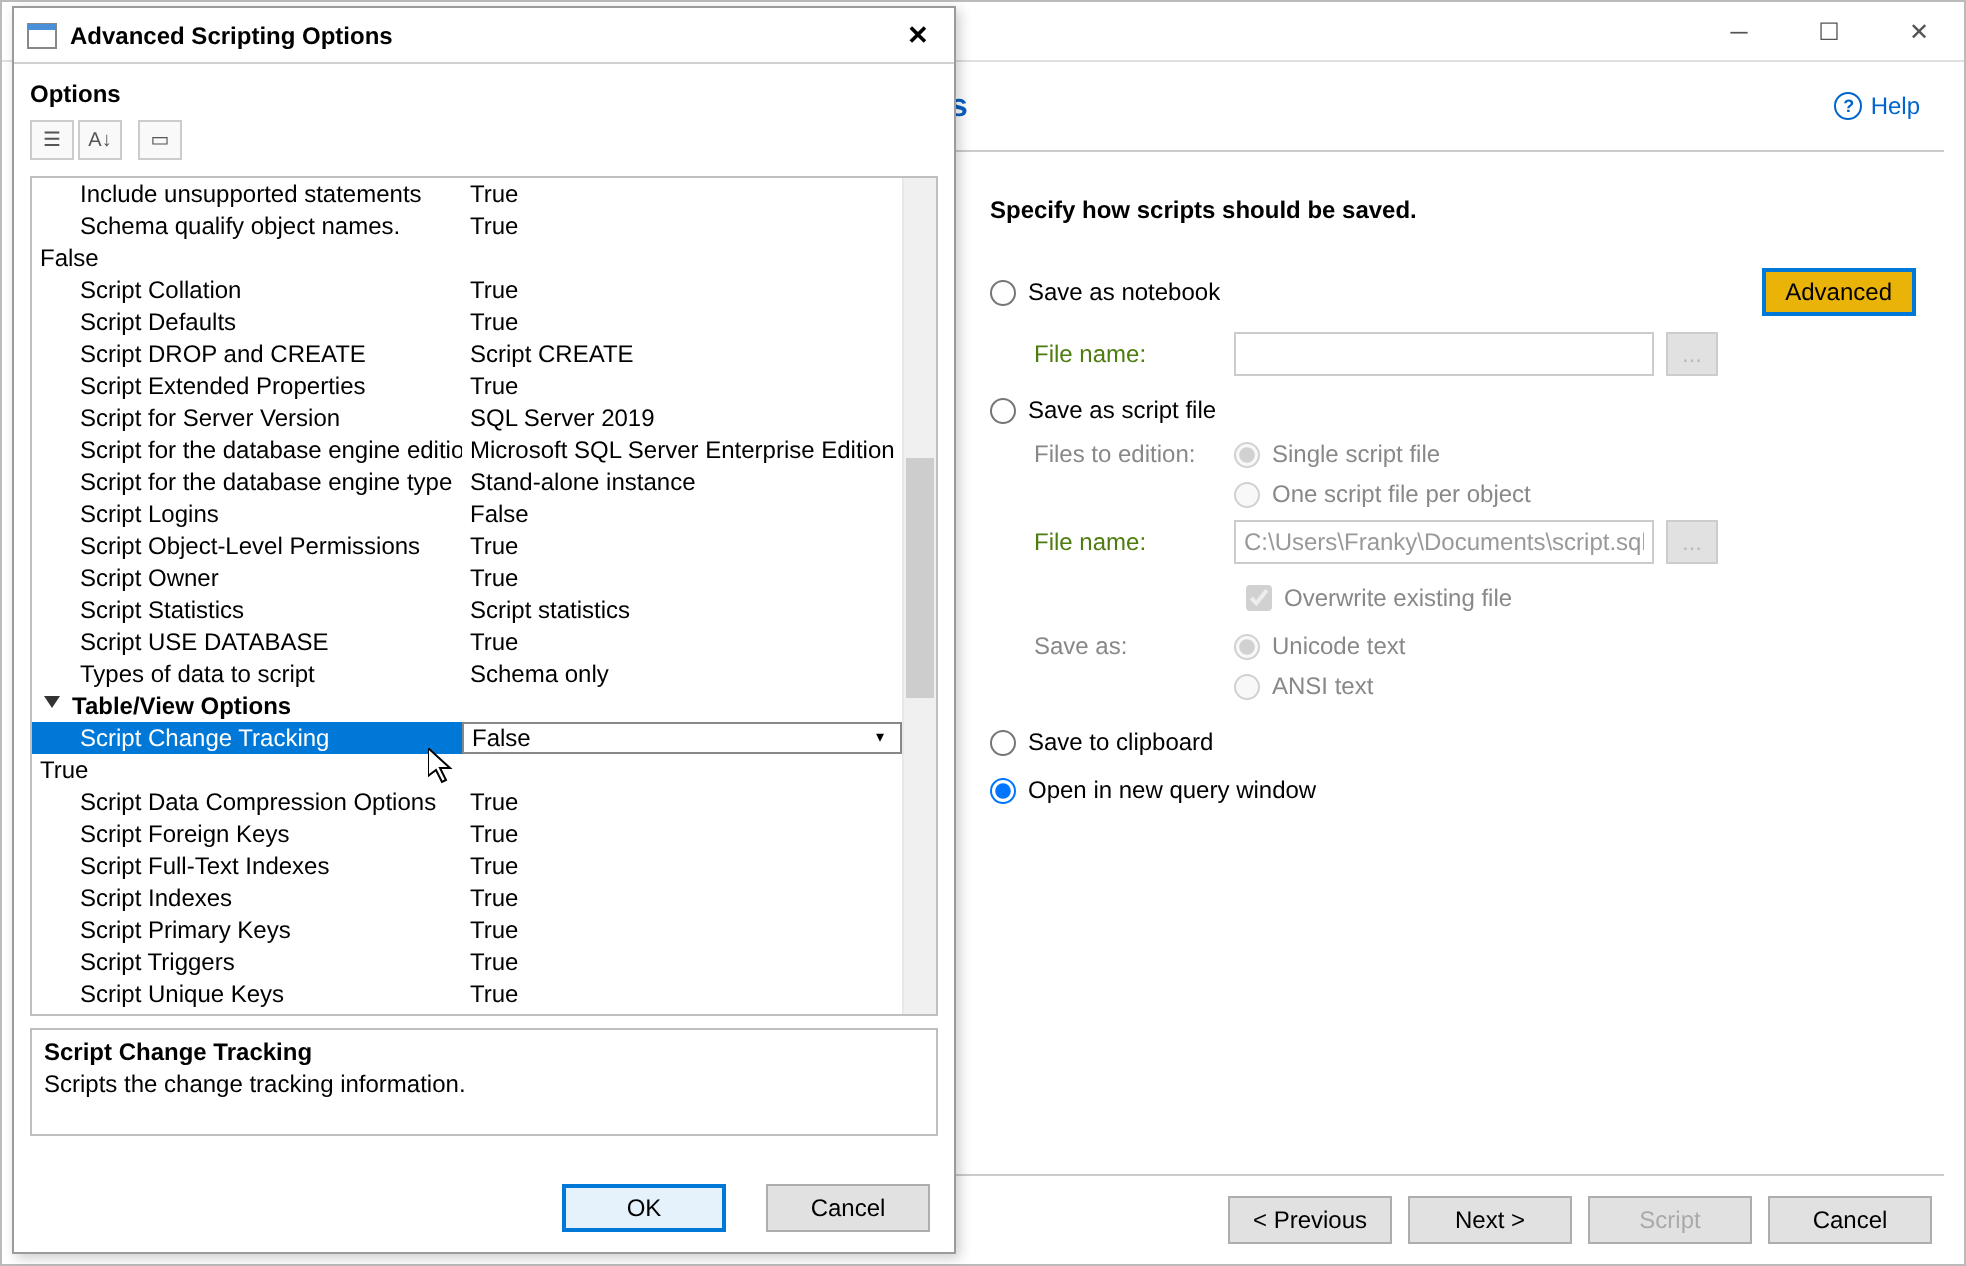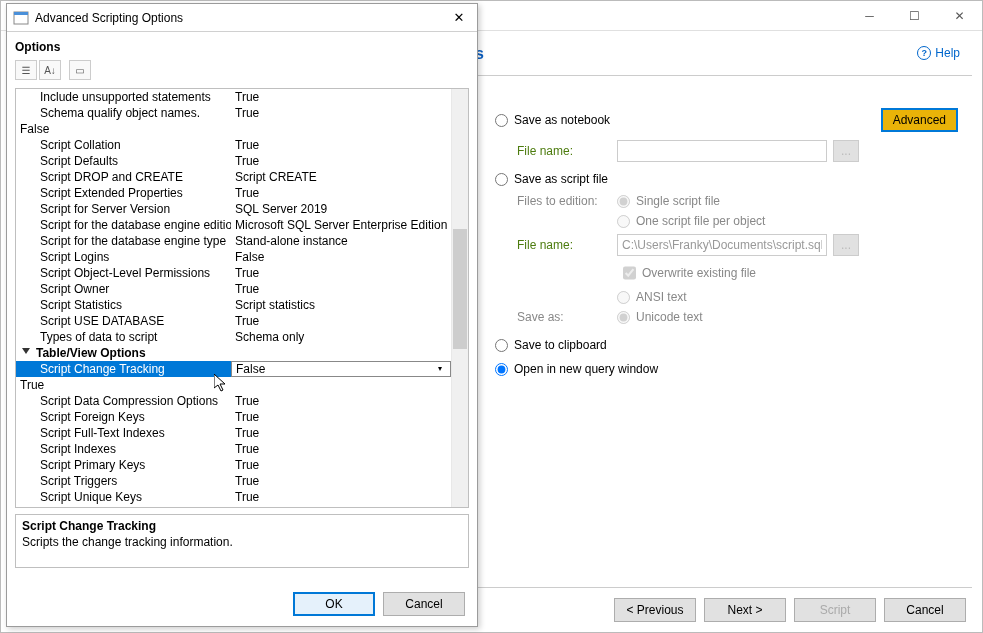--- a/index.html
+++ b/index.html
@@ -30,21 +30,21 @@
 .sub-radio input[type=radio] { margin-right: 6px; }
 .sub-check { margin-left: 128px; display: flex; color: #888; margin-bottom: 10px; }
 .sub-check input { margin-right: 6px; accent-color: #888; }
 .footer-buttons { position: absolute; bottom: 10px; right: 16px; display: flex; gap: 8px; }
 .footer-buttons button { width: 82px; height: 24px; border: 1px solid #adadad; background: #e1e1e1; }
 .footer-buttons button.disabled { color: #aaa; }
 .back-footer-rule { position: absolute; bottom: 44px; left: 10px; right: 10px; border-top: 1px solid #ccc; }
 
 
 .front-dialog { position: absolute; left: 6px; top: 3px; width: 472px; height: 624px; border: 1px solid #9b9b9b; background: #fff; box-shadow: 2px 2px 6px rgba(0,0,0,0.2); z-index: 10; }
-.front-titlebar { height: 28px; display: flex; align-items: center; padding: 0 6px; border-bottom: 1px solid #d0d0d0; }
+.front-titlebar { height: 28px; display: flex; align-items: center; padding: 0 6px; border-bottom: 1px solid #d0d0d0; font-weight: bold; }
 .front-titlebar .app-icon { width: 16px; height: 16px; margin-right: 6px; }
 .front-titlebar .title { flex: 1; font-size: 12px; }
 .front-titlebar .close { width: 24px; height: 20px; display: flex; align-items: center; justify-content: center; font-size: 13px; }
 .options-label { font-weight: 700; padding: 8px 8px 6px 8px; }
 .toolbar { display: flex; gap: 2px; padding: 0 8px 4px 8px; }
 .tool-btn { width: 22px; height: 20px; border: 1px solid #ccc; background: #f9f9f9; display: flex; align-items: center; justify-content: center; font-size: 10px; color: #555; }
 .grid-box { margin: 4px 8px 0 8px; border: 1px solid #bfbfbf; height: 420px; overflow: hidden; position: relative; }
 .grid-scroll { position: absolute; right: 0; top: 0; bottom: 0; width: 17px; background: #f0f0f0; border-left: 1px solid #e8e8e8; }
 .thumb { position: absolute; left: 1px; right: 1px; top: 140px; height: 120px; background: #cdcdcd; }
 .grid-content { width: calc(100% - 17px); }
@@ -52,41 +52,42 @@
 .grid-label { width: 215px; padding-left: 24px; white-space: nowrap; overflow: hidden; }
 .grid-value { flex: 1; padding-left: 4px; }
 .grid-category { font-weight: 700; padding-left: 20px; position: relative; }
 .grid-category .tri { position: absolute; left: 6px; top: 3px; width: 0; height: 0; border-left: 4px solid transparent; border-right: 4px solid transparent; border-top: 6px solid #333; }
 .grid-row.selected { background: #0078d7; color: #fff; }
 .grid-row.selected .grid-value { background: #fff; color: #000; border: 1px solid #888; height: 16px; line-height: 14px; position: relative; }
 .dd-arrow { position: absolute; right: 3px; top: 0; width: 14px; height: 14px; display: flex; align-items: center; justify-content: center; font-size: 8px; }
 .cursor { position: absolute; left: 198px; top: 285px; z-index: 20; pointer-events: none; }
 .desc-box { margin: 6px 8px 0 8px; border: 1px solid #bfbfbf; height: 54px; padding: 4px 6px; }
 .desc-title { font-weight: 700; margin-bottom: 2px; }
-.front-footer { position: absolute; bottom: 10px; right: 12px; display: flex; gap: 8px; }
+.front-footer { position: absolute; bottom: 10px; right: 12px; display: flex; gap: 20px; }
 .front-footer button { width: 82px; height: 24px; border: 1px solid #adadad; background: #e1e1e1; }
 .front-footer button.ok { border: 2px solid #0078d7; background: #e5f1fb; }
 </style>
 </head>
 <body>
 
 <div class="back-window">
   <div class="back-titlebar">
     <div class="win-btn">─</div>
     <div class="win-btn">☐</div>
     <div class="win-btn">✕</div>
   </div>
   <div class="back-body">
     <div class="back-heading">ions</div>
     <div class="back-divider"></div>
     <div class="back-content">
       <div class="help-link">
         <span class="help-icon">?</span>
         <span>Help</span>
       </div>
+      <div class="prompt">Specify how scripts should be saved.</div>
 
       <div class="radio-row">
         <input type="radio" name="savetype" style="">
         <span>Save as notebook</span>
         <button class="adv-btn">Advanced</button>
       </div>
       <div class="sub">
         <span class="sub-label">File name:</span>
         <input type="text" disabled="" style="">
         <button class="browse disabled">...</button>
@@ -109,28 +110,28 @@
       <div class="sub">
         <span class="sub-label">File name:</span>
         <input type="text" disabled="" value="C:\Users\Franky\Documents\script.sql" style="">
         <button class="browse disabled">...</button>
       </div>
       <div class="sub-check">
         <input type="checkbox" checked="" disabled="" style="">
         <span>Overwrite existing file</span>
       </div>
       <div class="sub-radio">
+        <span class="rad-col">Save as:</span>
+        <input type="radio" name="enc" checked="" disabled="" style="">
+        <span>Unicode text</span>
+      </div>
+      <div class="sub-radio">
         <span class="rad-col"></span>
         <input type="radio" name="enc" disabled="" style="">
         <span>ANSI text</span>
-      </div>
-      <div class="sub-radio">
-        <span class="rad-col">Save as:</span>
-        <input type="radio" name="enc" checked="" disabled="" style="">
-        <span>Unicode text</span>
       </div>
 
       <div class="radio-row" style="margin-top:14px">
         <input type="radio" name="savetype" style="">
         <span>Save to clipboard</span>
       </div>
       <div class="radio-row">
         <input type="radio" name="savetype" checked="" style="">
         <span>Open in new query window</span>
       </div>

